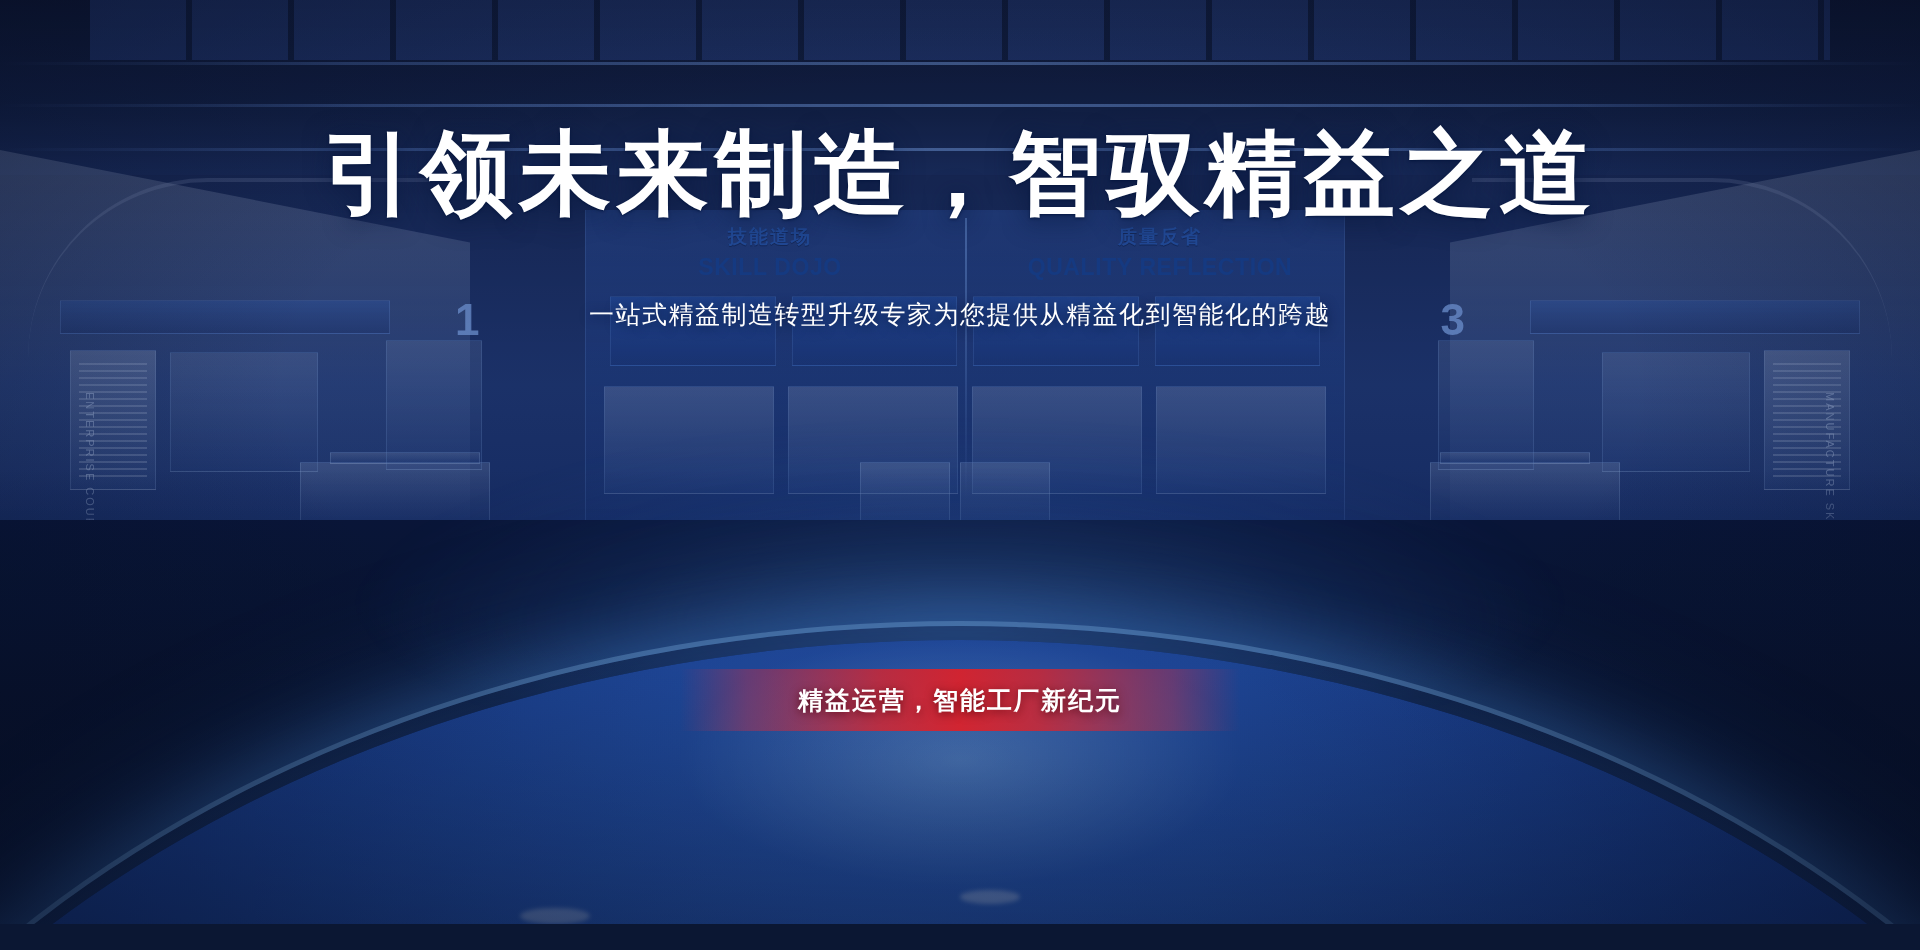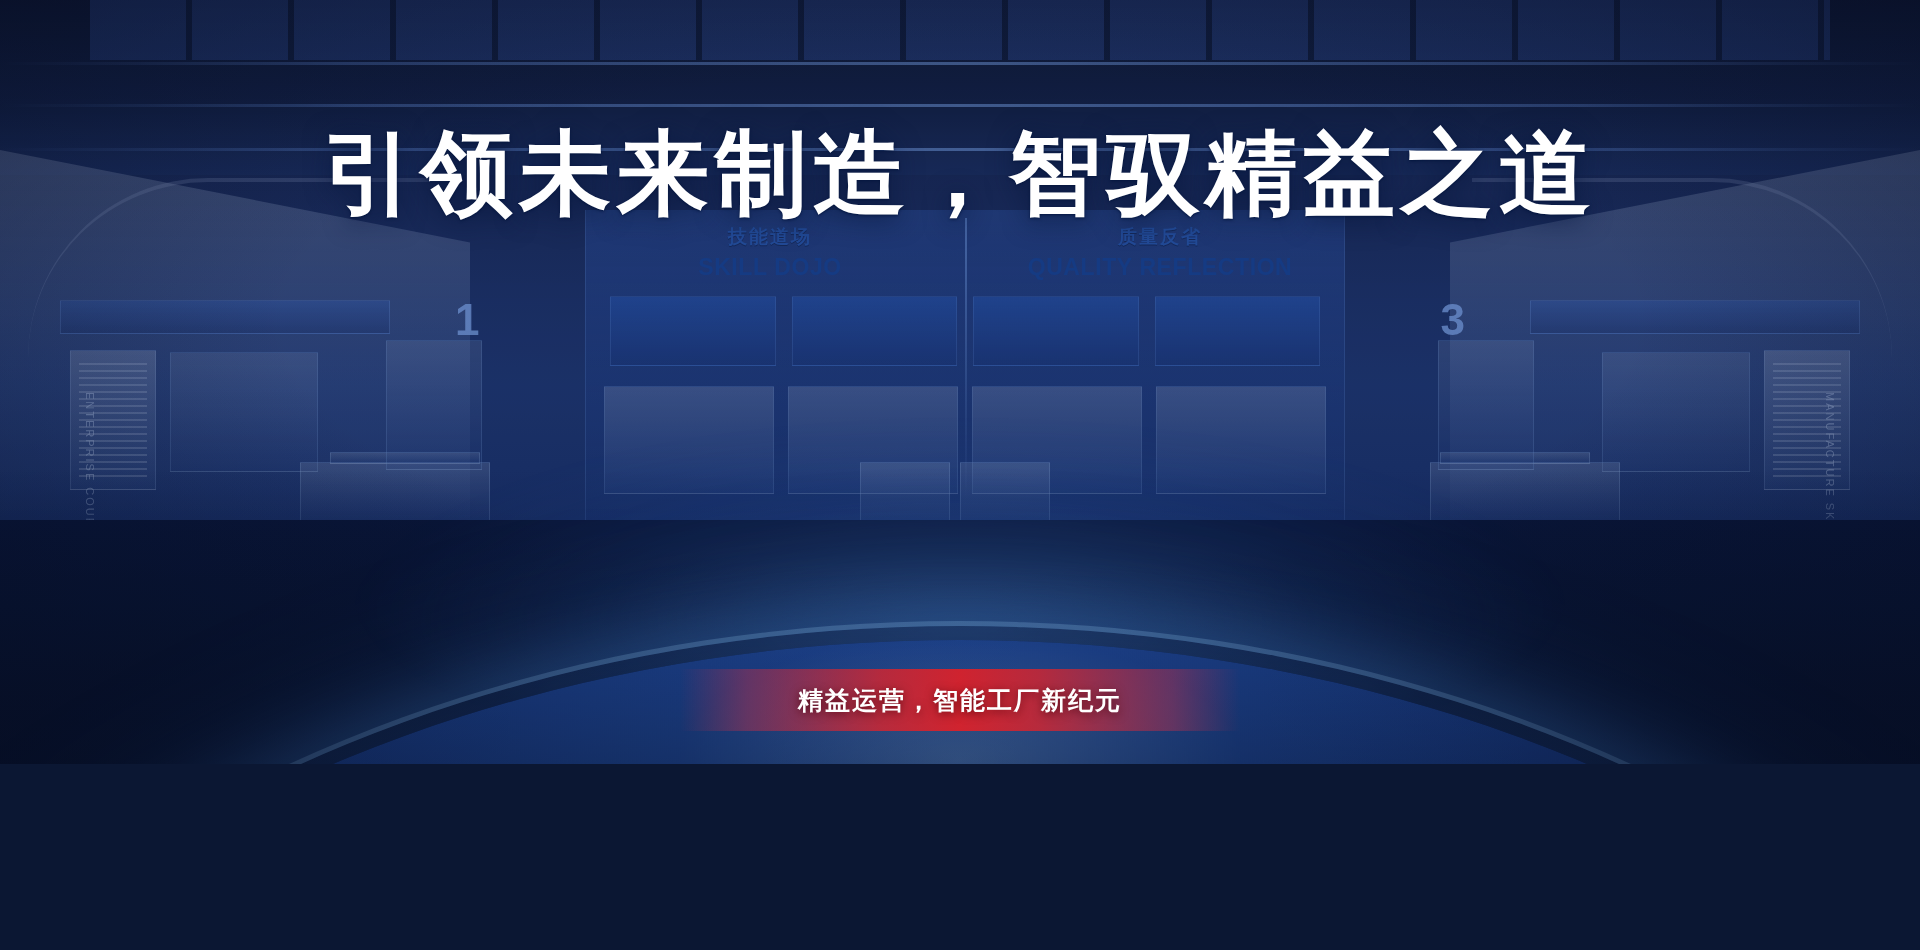--- a/index.html
+++ b/index.html
@@ -1,19 +1,19 @@
 <!DOCTYPE html>
 <html lang="zh"><head>
 <meta charset="utf-8">
 <title>Hero Banner</title>
 <style>
   html,body{margin:0;padding:0;background:#0b1733;}
   *{box-sizing:border-box;}
   .stage{
-    position:relative;width:1920px;height:764px;overflow:hidden;
+    position:relative;width:1920px;height:924px;overflow:hidden;
     font-family:"Liberation Sans","DejaVu Sans",sans-serif;
     background:#000000;
   }
 
   
   .hall{position:absolute;inset:0;overflow:hidden;}
   .hall-base{
     position:absolute;left:0;top:0;width:1920px;height:700px;
     background:
       linear-gradient(180deg,#1a2b57 0%,#203567 28%,#24407c 55%,#1e3a78 78%,#162e63 100%);
@@ -289,20 +289,21 @@
 
   </div>
 
   <div class="tint"></div>
   <div class="vignette"></div>
 
   <div class="content">
 
     <div class="headline">引领未来制造，智驭精益之道</div>
 
+    <div class="subtitle">一站式精益制造转型升级专家为您提供从精益化到智能化的跨越</div>
 
 
     <div class="ribbon">
       <span class="ribbon-text">精益运营，智能工厂新纪元</span>
     </div>
 
   </div>
 </div>
 
 </body></html>

